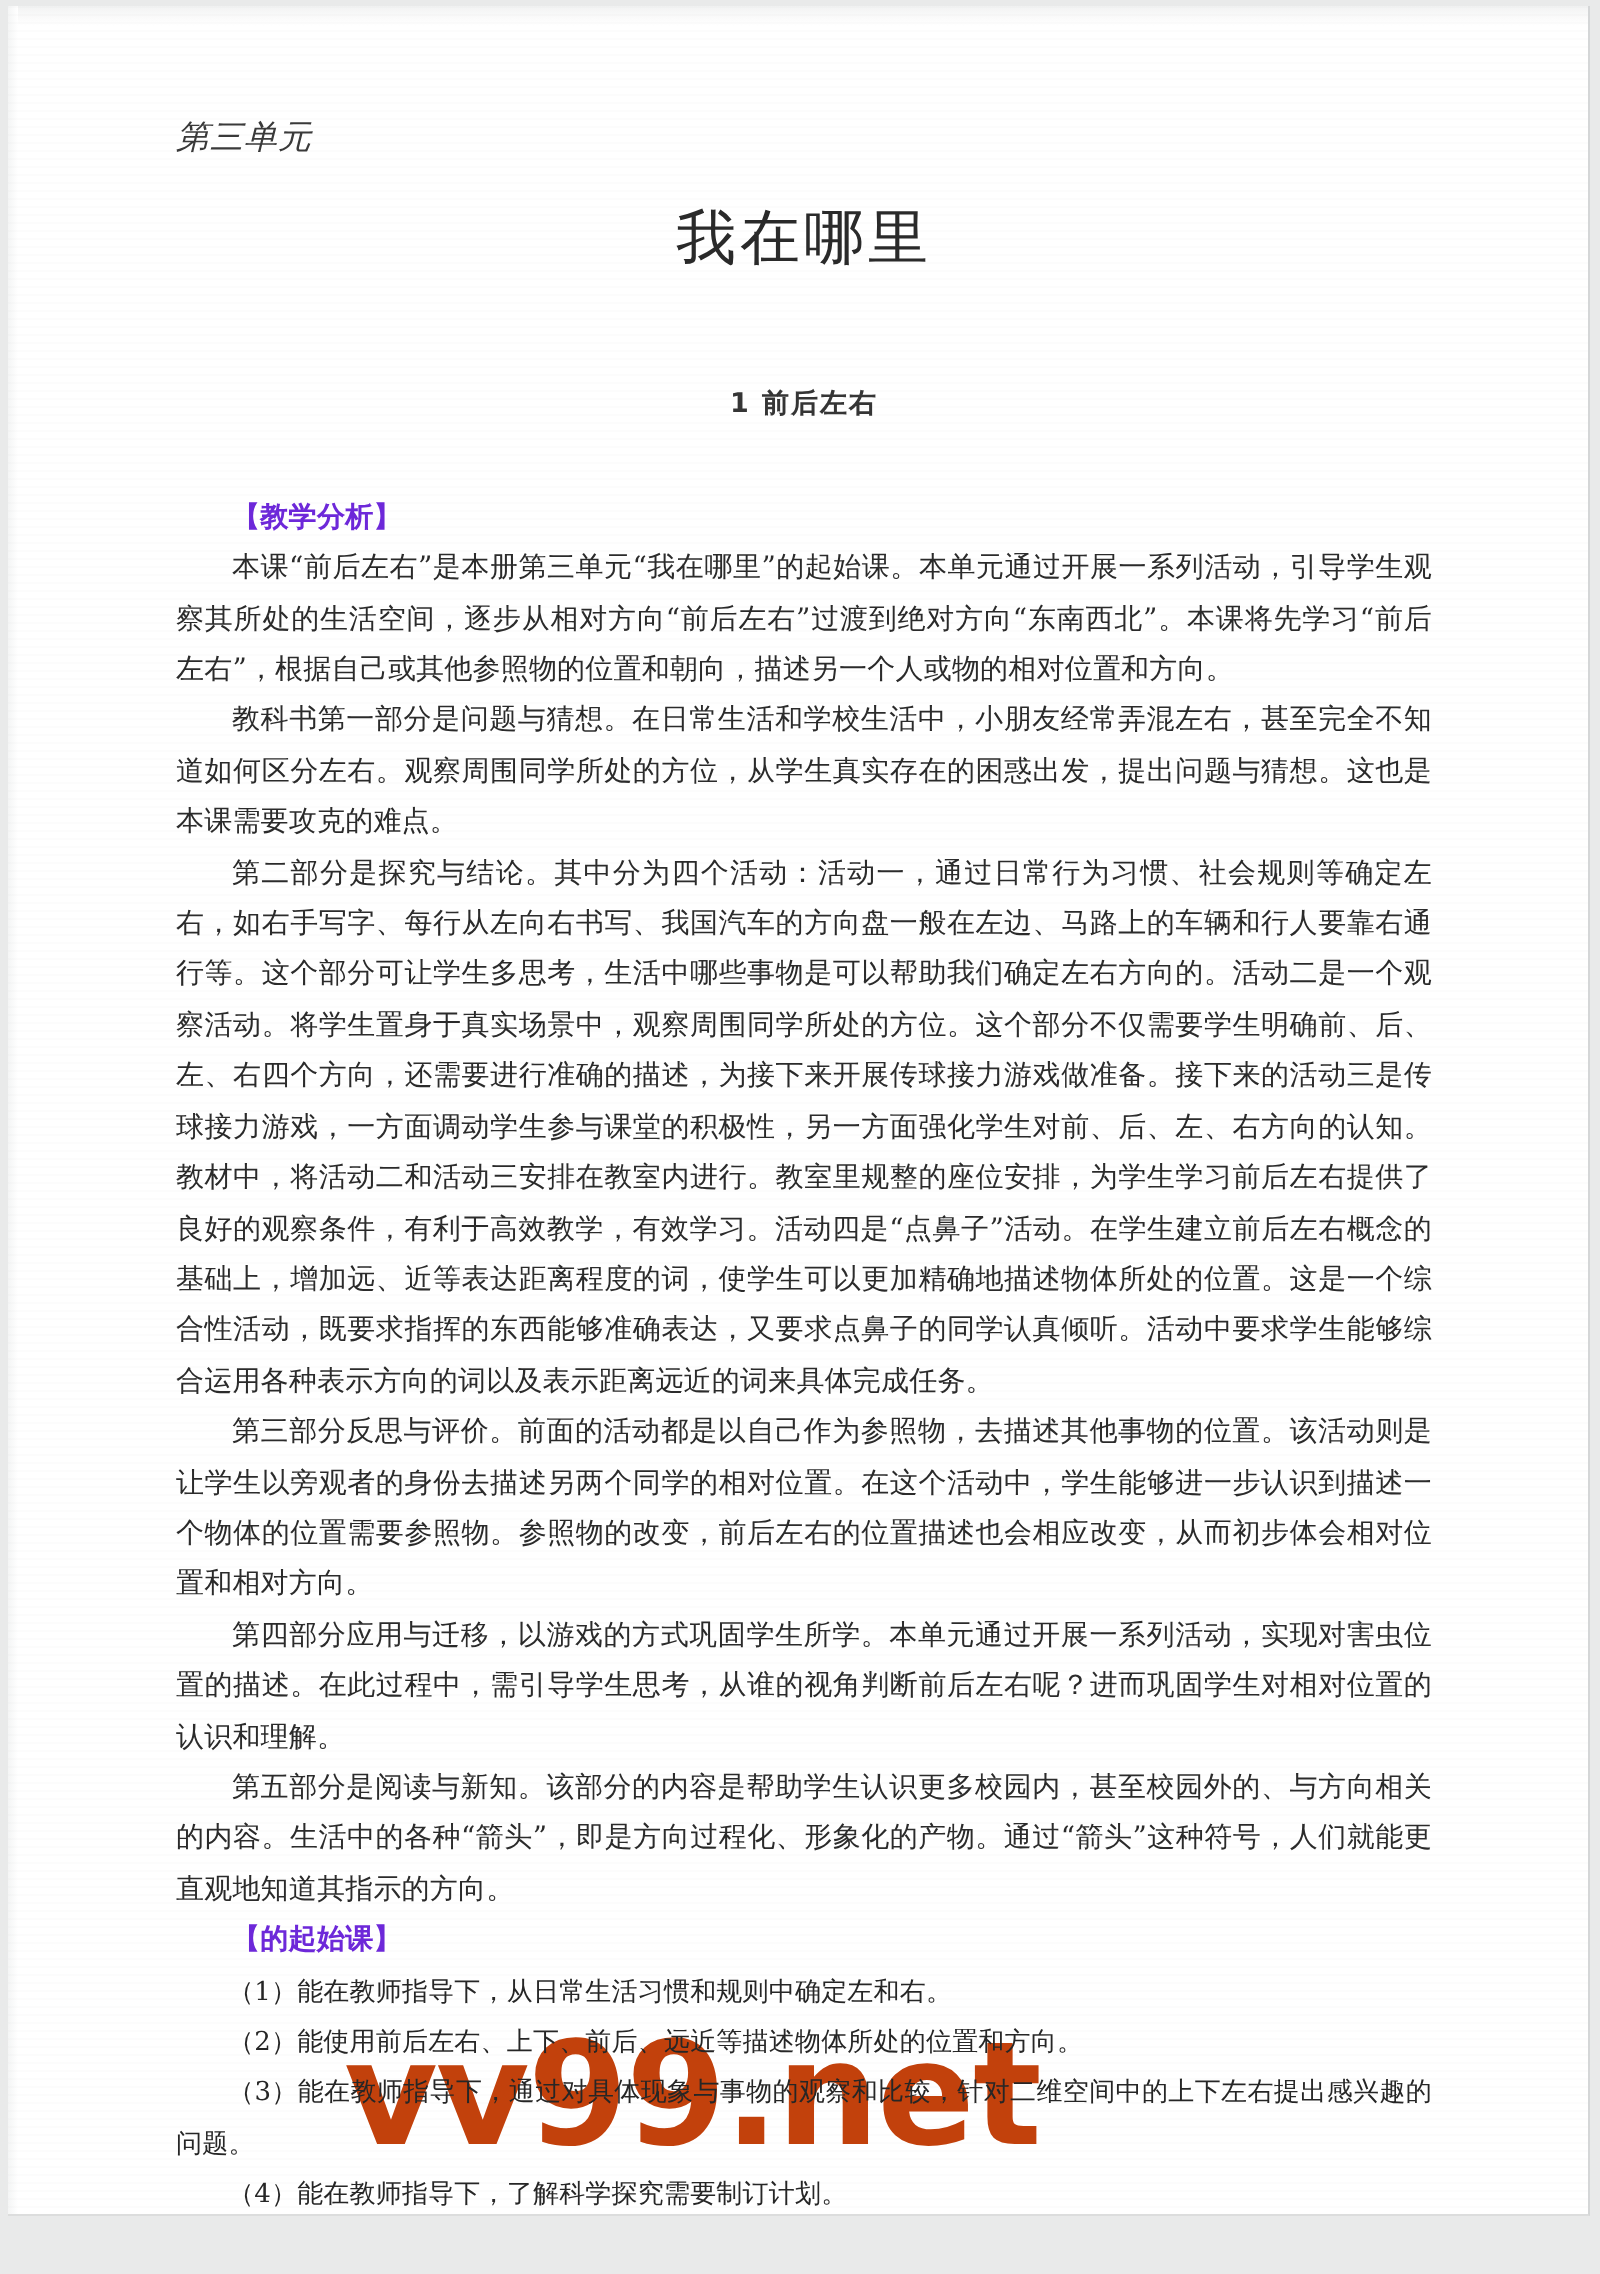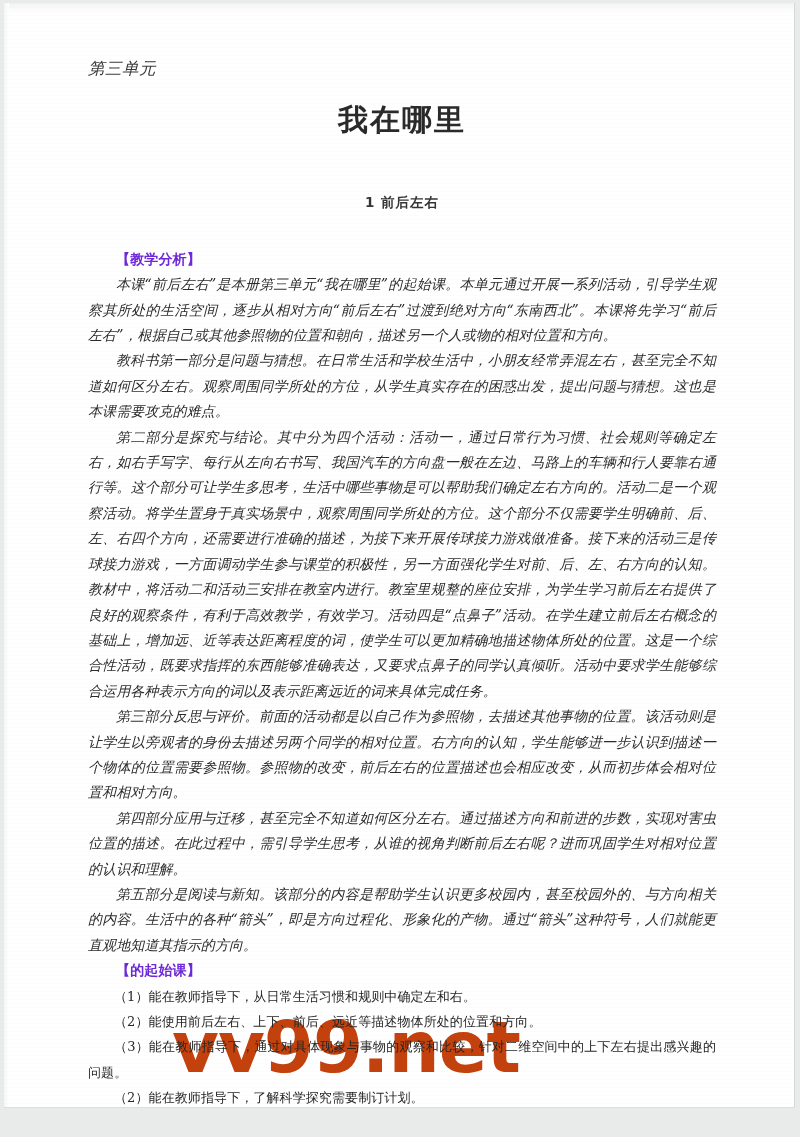--- a/index.html
+++ b/index.html
@@ -100,21 +100,21 @@
     letter-spacing: 0.5px;
     font-style: italic;
   }
 
   .doc-title {
     margin: 0;
     padding-top: 22px;
     text-align: center;
     font-family: "DejaVu Sans", "Liberation Sans", sans-serif;
     font-size: 30px;
-    font-weight: 700;
+    font-weight: 400;
     letter-spacing: 2px;
     color: #2a2a2a;
     line-height: 1.2;
   }
 
   .lesson-title {
     margin: 16px;
     padding-top: 40px;
     text-align: center;
     font-family: "DejaVu Sans", "Liberation Sans", sans-serif;
@@ -141,21 +141,20 @@
 
   p.para {
     margin: 0;
     font-size: 14px;
     line-height: 25.4px;
     text-indent: 2em;
     text-align: justify;
     text-justify: inter-ideograph;
     letter-spacing: 0.1px;
     color: #2b2b2b;
-    font-style: italic;
   }
 
   p.item {
     margin: 0;
     font-size: 13px;
     line-height: 25.4px;
     text-indent: 2em;
     text-align: justify;
     text-justify: inter-ideograph;
     letter-spacing: 0.1px;
@@ -182,29 +181,29 @@
       <h1 class="doc-title">我在哪里</h1>
 
       <h2 class="lesson-title">1 前后左右</h2>
 
       <div class="body-block">
 
         <div class="bracket-head">【教学分析】</div>
         <p class="para">本课“前后左右”是本册第三单元“我在哪里”的起始课。本单元通过开展一系列活动，引导学生观察其所处的生活空间，逐步从相对方向“前后左右”过渡到绝对方向“东南西北”。本课将先学习“前后左右”，根据自己或其他参照物的位置和朝向，描述另一个人或物的相对位置和方向。</p>
         <p class="para">教科书第一部分是问题与猜想。在日常生活和学校生活中，小朋友经常弄混左右，甚至完全不知道如何区分左右。观察周围同学所处的方位，从学生真实存在的困惑出发，提出问题与猜想。这也是本课需要攻克的难点。</p>
         <p class="para">第二部分是探究与结论。其中分为四个活动：活动一，通过日常行为习惯、社会规则等确定左右，如右手写字、每行从左向右书写、我国汽车的方向盘一般在左边、马路上的车辆和行人要靠右通行等。这个部分可让学生多思考，生活中哪些事物是可以帮助我们确定左右方向的。活动二是一个观察活动。将学生置身于真实场景中，观察周围同学所处的方位。这个部分不仅需要学生明确前、后、左、右四个方向，还需要进行准确的描述，为接下来开展传球接力游戏做准备。接下来的活动三是传球接力游戏，一方面调动学生参与课堂的积极性，另一方面强化学生对前、后、左、右方向的认知。教材中，将活动二和活动三安排在教室内进行。教室里规整的座位安排，为学生学习前后左右提供了良好的观察条件，有利于高效教学，有效学习。活动四是“点鼻子”活动。在学生建立前后左右概念的基础上，增加远、近等表达距离程度的词，使学生可以更加精确地描述物体所处的位置。这是一个综合性活动，既要求指挥的东西能够准确表达，又要求点鼻子的同学认真倾听。活动中要求学生能够综合运用各种表示方向的词以及表示距离远近的词来具体完成任务。</p>
-        <p class="para">第三部分反思与评价。前面的活动都是以自己作为参照物，去描述其他事物的位置。该活动则是让学生以旁观者的身份去描述另两个同学的相对位置。右方向的认知，学生能够进一步认识到描述一个物体的位置需要参照物。参照物的改变，前后左右的位置描述也会相应改变，从而初步体会相对位置和相对方向。</p>
-        <p class="para">第四部分应用与迁移，甚至完全不知道如何区分左右。通过描述方向和前进的步数，实现对害虫位置的描述。在此过程中，需引导学生思考，从谁的视角判断前后左右呢？进而巩固学生对相对位置的认识和理解。</p>
+        <p class="para">第三部分反思与评价。前面的活动都是以自己作为参照物，去描述其他事物的位置。该活动则是让学生以旁观者的身份去描述另两个同学的相对位置。在这个活动中，学生能够进一步认识到描述一个物体的位置需要参照物。参照物的改变，前后左右的位置描述也会相应改变，从而初步体会相对位置和相对方向。</p>
+        <p class="para">第四部分应用与迁移，以游戏的方式巩固学生所学。本单元通过开展一系列活动，实现对害虫位置的描述。在此过程中，需引导学生思考，从谁的视角判断前后左右呢？进而巩固学生对相对位置的认识和理解。</p>
         <p class="para">第五部分是阅读与新知。该部分的内容是帮助学生认识更多校园内，甚至校园外的、与方向相关的内容。生活中的各种“箭头”，即是方向过程化、形象化的产物。通过“箭头”这种符号，人们就能更直观地知道其指示的方向。</p>
 
         <div class="bracket-head">【的起始课】</div>
         <p class="item">（1）能在教师指导下，从日常生活习惯和规则中确定左和右。</p>
         <p class="item">（2）能使用前后左右、上下、前后、远近等描述物体所处的位置和方向。</p>
         <p class="item">（3）能在教师指导下，通过对具体现象与事物的观察和比较，针对二维空间中的上下左右提出感兴趣的问题。</p>
-        <p class="item">（2）能在教师指导下，了解科学探究需要制订计划。</p>
+        <p class="item">（4）能在教师指导下，了解科学探究需要制订计划。</p>
         <p class="item">（5）能在好奇心驱使下，对常见生活现象表现出直觉兴趣。</p>
 
         <div class="bracket-head">【教学准备】</div>
 
       </div>
     </div>
   </div>
 </div>
 
 </body></html>

